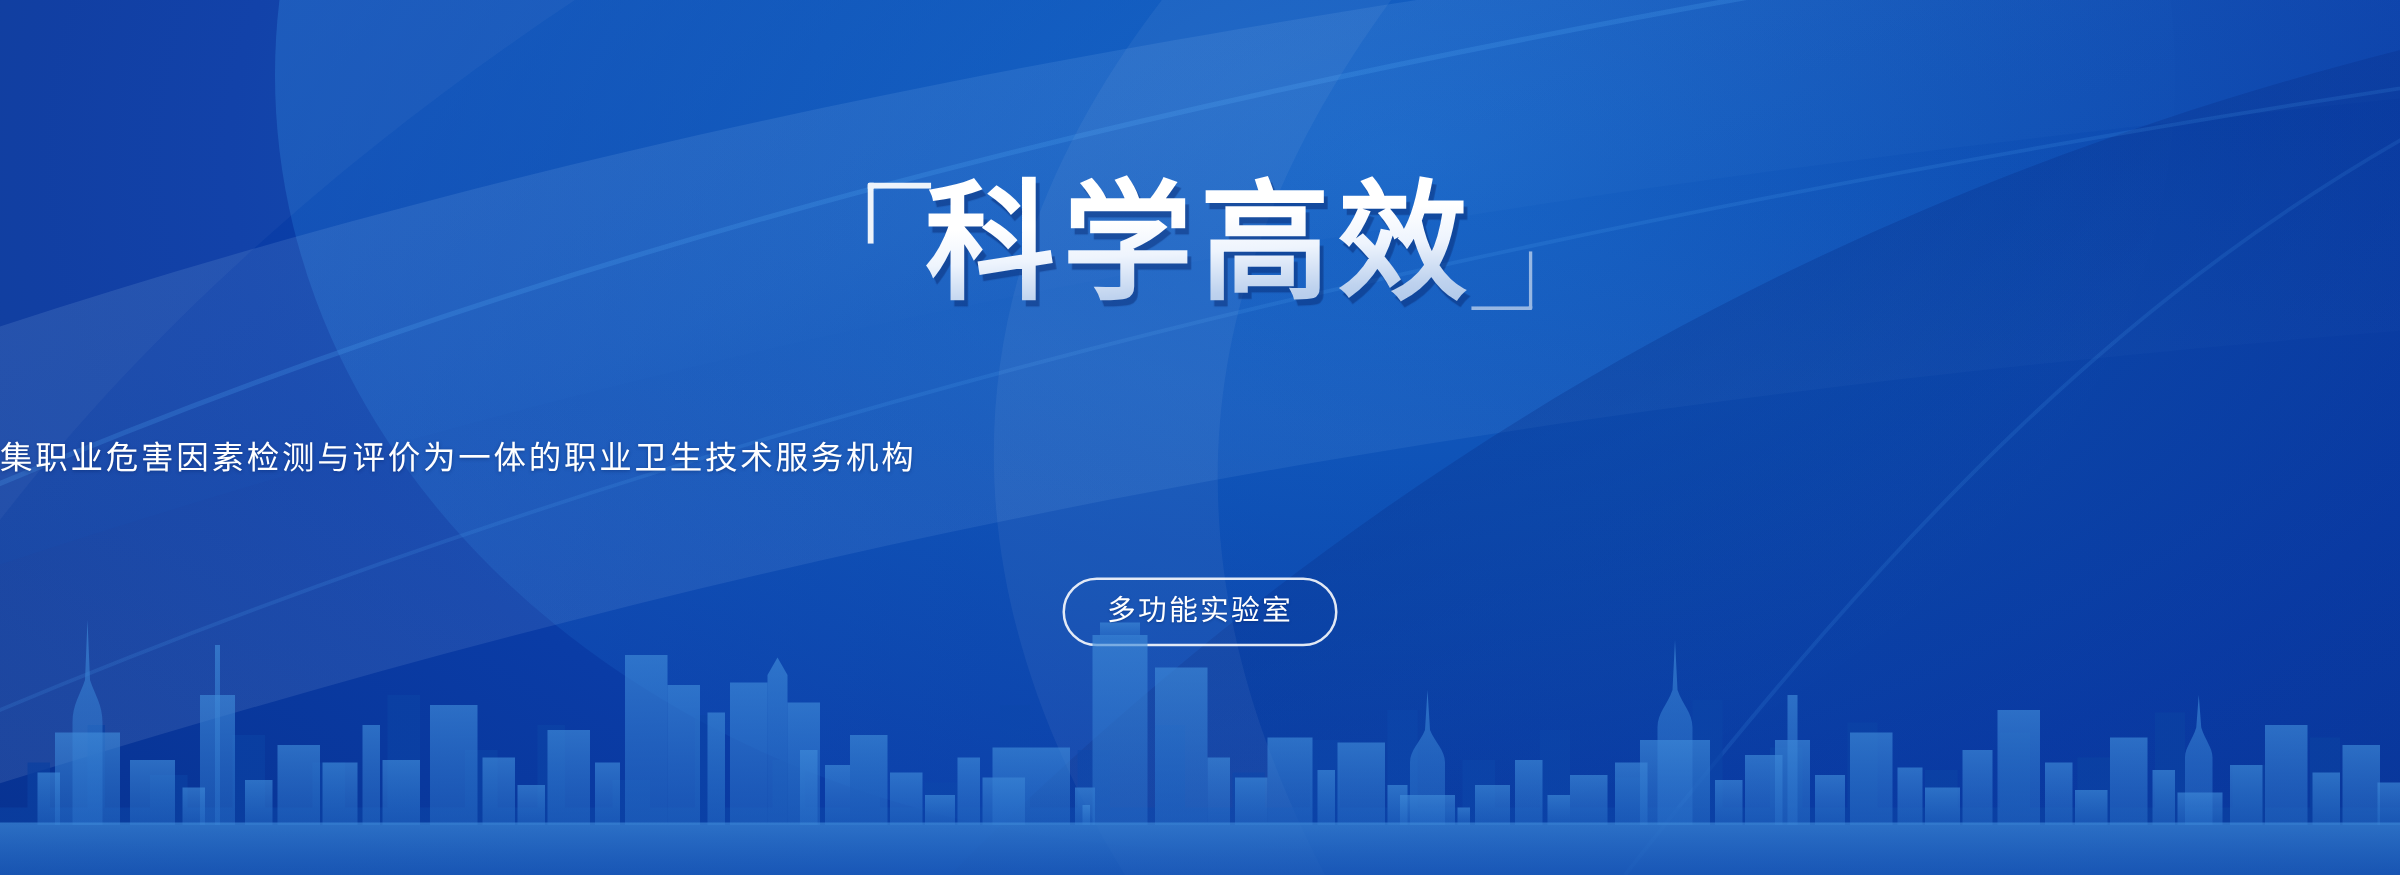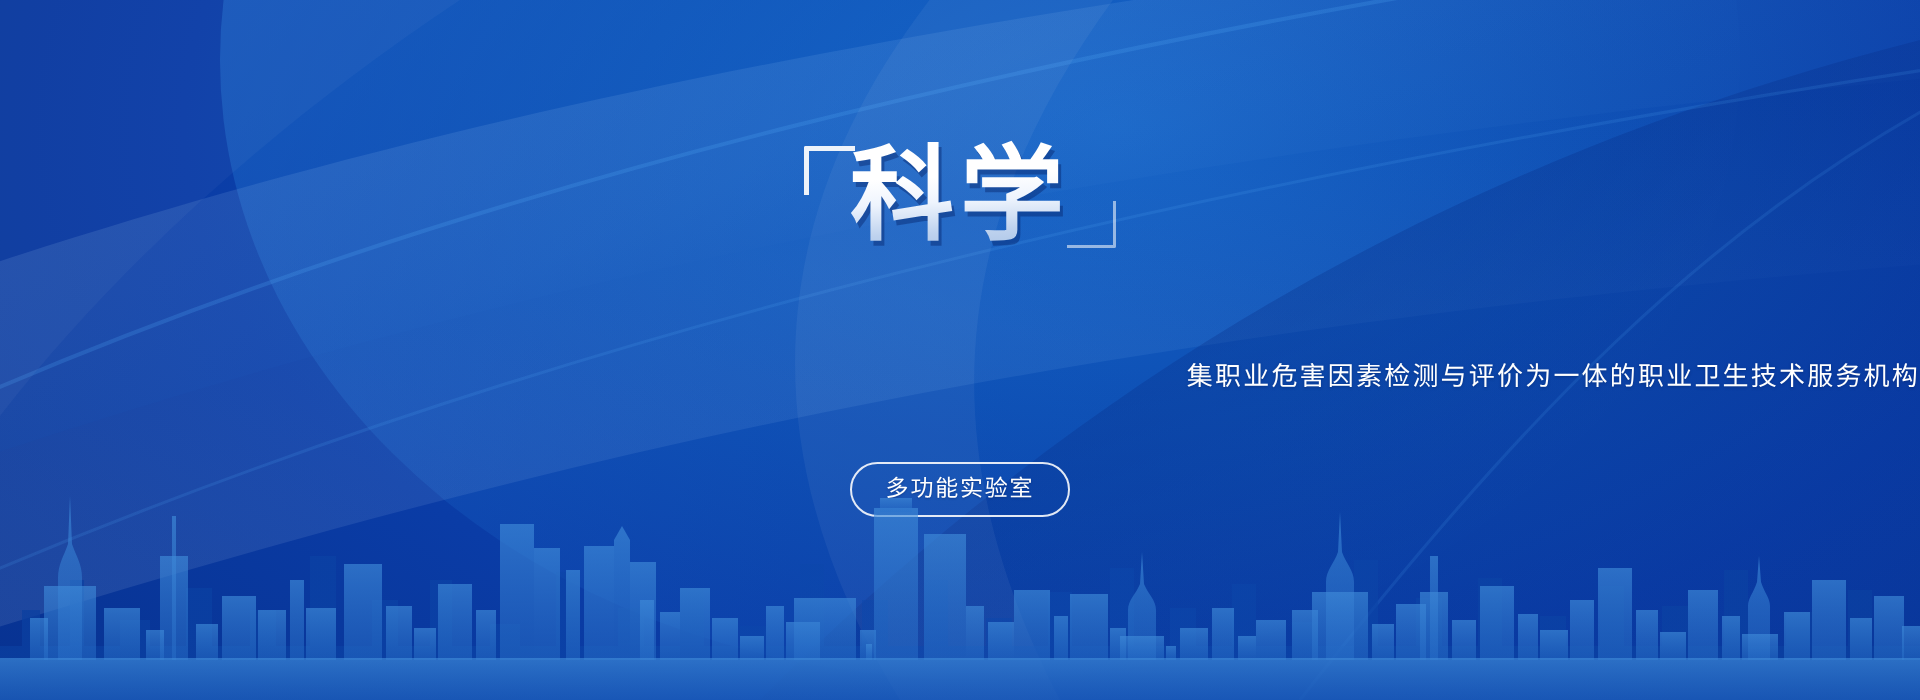--- a/index.html
+++ b/index.html
@@ -79,27 +79,26 @@
     background-clip: text;
     color: transparent;
     -webkit-text-fill-color: transparent;
     filter: drop-shadow(3px 5px 0 rgba(6, 38, 108, .45));
   }
 
   .subtitle {
     position: absolute;
     left: 0; right: 0;
     top: 345px;
-    text-align: right;
+    text-align: left;
     color: #ffffff;
     font-size: 26px;
     letter-spacing: 2.2px;
     font-weight: 500;
     text-shadow: 0 1px 3px rgba(4, 30, 90, .45);
-    margin-top: 10px;
   }
 
   
   .pill-row {
     position: absolute;
     left: 0; right: 0;
     top: 462px;
     display: flex;
     justify-content: center;
     gap: 42px;
@@ -177,20 +176,21 @@
 
       <path d="M -40,0 L 460,0 C 250,140 80,300 -40,470 Z" fill="#ffffff" opacity=".035"></path>
     </svg>
   </div>
 
   <div class="headline-block">
     <div class="headline-wrap">
       <span class="bracket bracket-open"></span>
       <div class="headline">
         <span>科学</span>
+        <span>高效</span>
       </div>
       <span class="bracket bracket-close"></span>
     </div>
   </div>
 
   <div class="subtitle">集职业危害因素检测与评价为一体的职业卫生技术服务机构</div>
 
   <div class="pill-row">
     <div class="pill">多功能实验室</div>
   </div>

